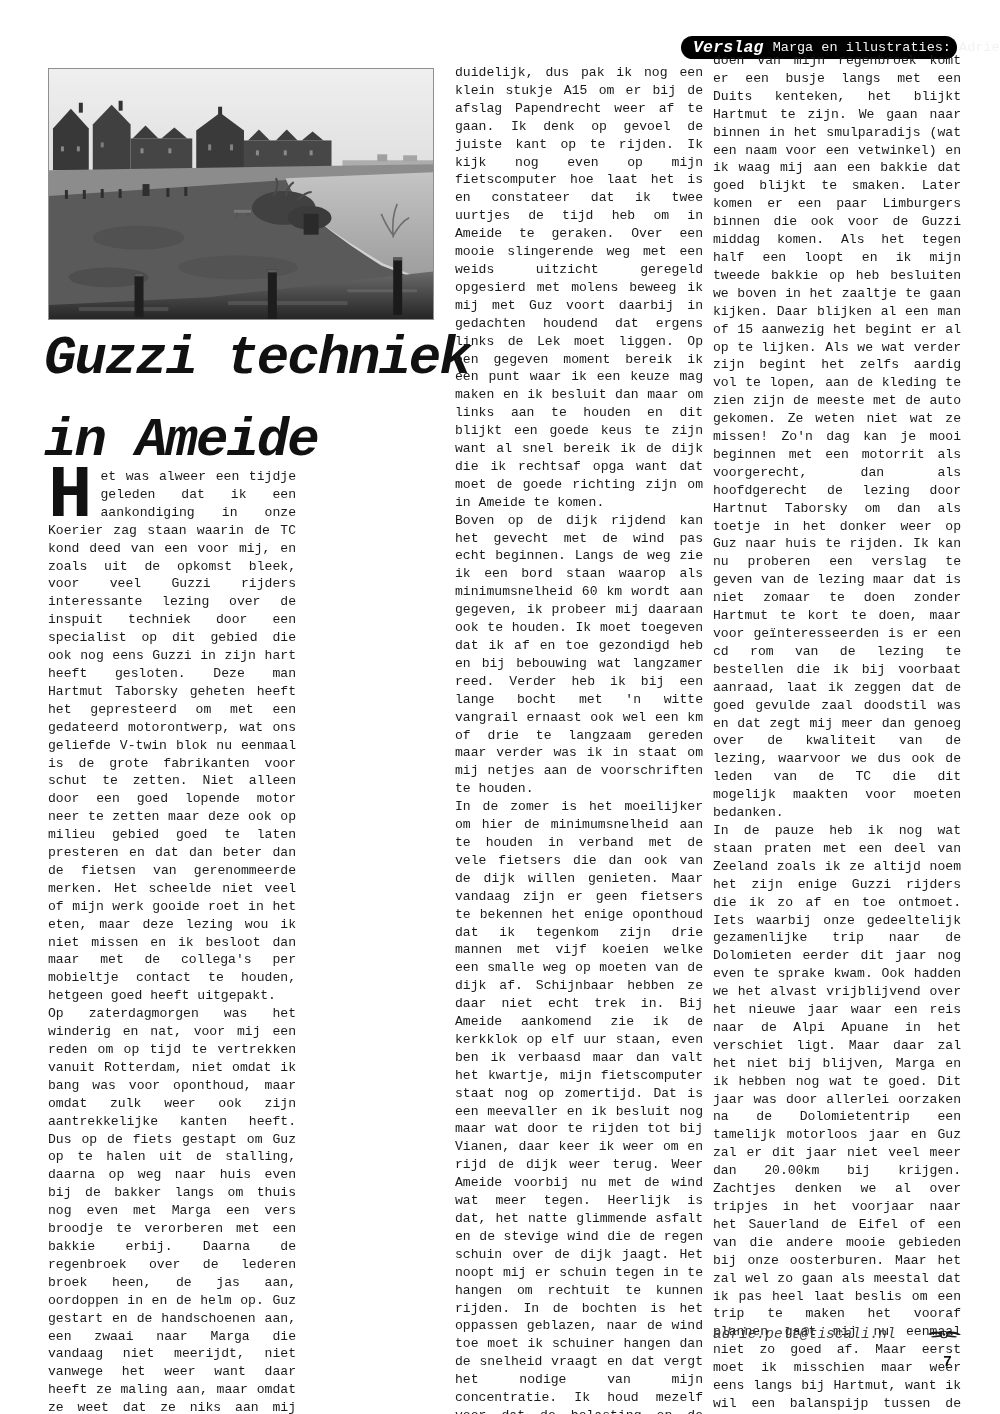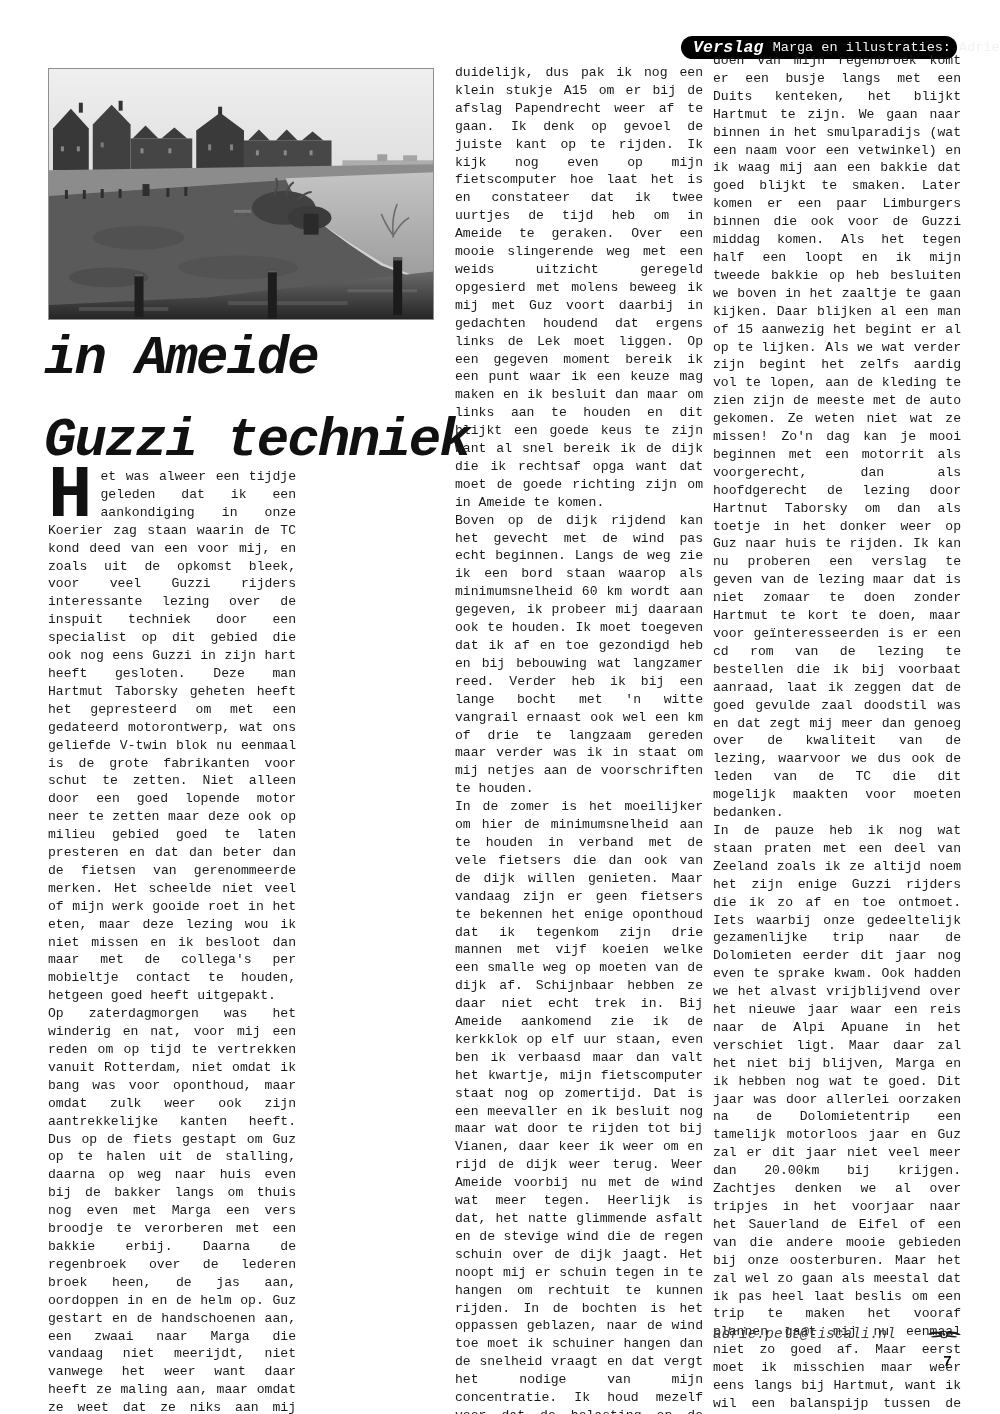--- a/index.html
+++ b/index.html
@@ -135,22 +135,22 @@
       <rect x="86" y="206" width="9" height="44" fill="#1f1f1f"></rect>
         <rect x="86" y="206" width="9" height="3" fill="#5c5c5c"></rect>
       <rect x="220" y="202" width="9" height="50" fill="#1d1d1d"></rect>
         <rect x="220" y="202" width="9" height="3" fill="#5c5c5c"></rect>
       <rect x="346" y="190" width="9" height="58" fill="#1b1b1b"></rect>
         <rect x="346" y="190" width="9" height="3" fill="#5c5c5c"></rect>
     </svg>
   </figure>
 
   <h1 class="title">
+    <span class="tl">Guzzi techniek</span>
     <span class="tl">in Ameide</span>
-    <span class="tl">Guzzi techniek</span>
   </h1>
 
 
   <div class="col col1">
     <p><span class="dropcap">H</span><span>et was alweer een tijdje geleden dat ik een aankondiging in onze Koerier zag staan waarin de TC kond deed van een voor mij, en zoals uit de opkomst bleek, voor veel Guzzi rijders interessante lezing over de inspuit techniek door een specialist op dit gebied die ook nog eens Guzzi in zijn hart heeft gesloten. Deze man Hartmut Taborsky geheten heeft het gepresteerd om met een gedateerd motorontwerp, wat ons geliefde V-twin blok nu eenmaal is de grote fabrikanten voor schut te zetten. Niet alleen door een goed lopende motor neer te zetten maar deze ook op milieu gebied goed te laten presteren en dat dan beter dan de fietsen van gerenommeerde merken. Het scheelde niet veel of mijn werk gooide roet in het eten, maar deze lezing wou ik niet missen en ik besloot dan maar met de collega's per mobieltje contact te houden, hetgeen goed heeft uitgepakt.</span></p>
     <p>Op zaterdagmorgen was het winderig en nat, voor mij een reden om op tijd te vertrekken vanuit Rotterdam, niet omdat ik bang was voor oponthoud, maar omdat zulk weer ook zijn aantrekkelijke kanten heeft. Dus op de fiets gestapt om Guz op te halen uit de stalling, daarna op weg naar huis even bij de bakker langs om thuis nog even met Marga een vers broodje te verorberen met een bakkie erbij. Daarna de regenbroek over de lederen broek heen, de jas aan, oordoppen in en de helm op. Guz gestart en de handschoenen aan, een zwaai naar Marga die vandaag niet meerijdt, niet vanwege het weer want daar heeft ze maling aan, maar omdat ze weet dat ze niks aan mij heeft als het over techniek gaat. Als ik Rotterdam uitrijd over de A15 merk ik dat het echt zwieren en zwaaien wordt. Ik verheug mij er al op om straks bij Alblasserdam weer van de snelweg te gaan om de dijk op te zoeken. In Alblasserdam wordt er aan de dijk gewerkt en de omleiding is niet geheel</p>
   </div>
 
   <div class="col col2">
     <p>duidelijk, dus pak ik nog een klein stukje A15 om er bij de afslag Papendrecht weer af te gaan. Ik denk op gevoel de juiste kant op te rijden. Ik kijk nog even op mijn fietscomputer hoe laat het is en constateer dat ik twee uurtjes de tijd heb om in Ameide te geraken. Over een mooie slingerende weg met een weids uitzicht geregeld opgesierd met molens beweeg ik mij met Guz voort daarbij in gedachten houdend dat ergens links de Lek moet liggen. Op een gegeven moment bereik ik een punt waar ik een keuze mag maken en ik besluit dan maar om links aan te houden en dit blijkt een goede keus te zijn want al snel bereik ik de dijk die ik rechtsaf opga want dat moet de goede richting zijn om in Ameide te komen.</p>

